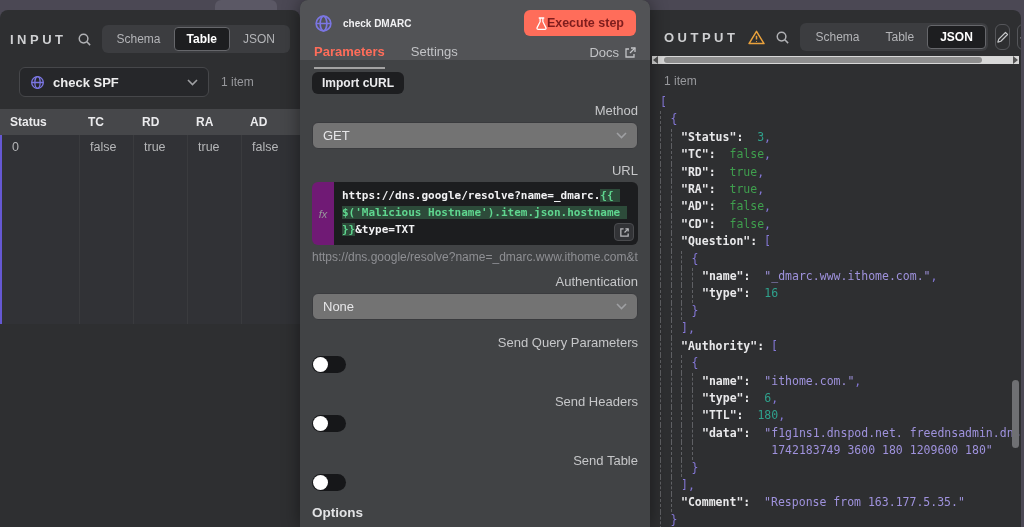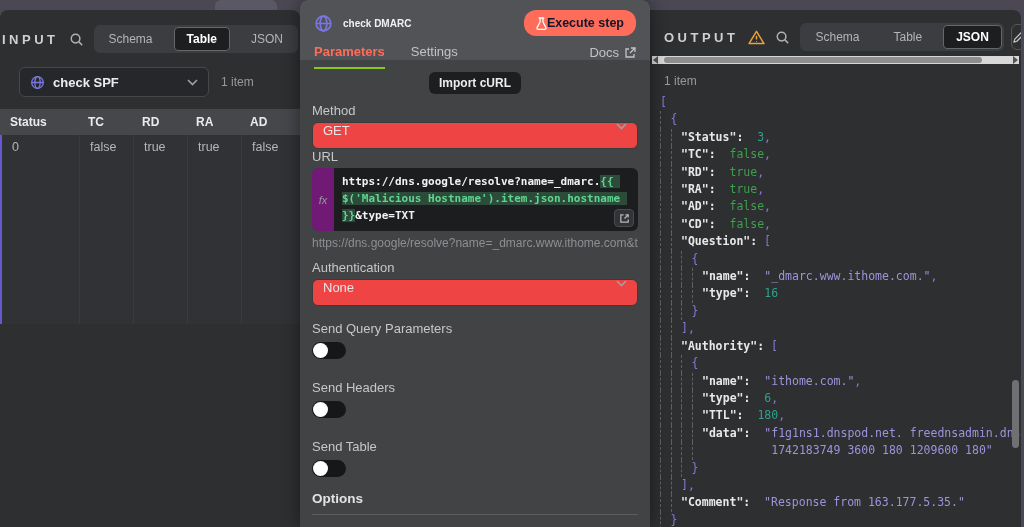--- a/index.html
+++ b/index.html
@@ -8,26 +8,26 @@
 
   .canvas-tab { position:absolute; left:215px; top:0; width:62px; height:10px; background:#5b5865; border-radius:6px 6px 0 0; }
 
   .panel { position:absolute; background:#2e2f31; overflow:hidden; }
   #input-panel  { left:0;   top:10px; width:300px; height:517px; border-top-left-radius:8px; border-top-right-radius:8px; }
   #output-panel { left:650px; top:10px; width:371px; height:517px; border-top-right-radius:8px; }
   #node-panel   { left:300px; top:0; width:350px; height:527px; background:#414345; border-radius:8px 8px 0 0; box-shadow:0 0 18px rgba(0,0,0,.45); z-index:5; }
 
   
   .panel-title { font-size:13px; font-weight:bold; letter-spacing:3.5px; color:#cfd0d2; }
-  .seg { display:flex; background:#3c3d40; border-radius:6px; padding:2px;gap:8px; }
+  .seg { display:flex; background:#3c3d40; border-radius:6px; padding:2px; }
   .seg-item { font-size:12px; color:#b3b4b7; padding:4px 12px; border-radius:4px; cursor:pointer; white-space:nowrap; border:1px solid transparent; }
   .seg-item.active { background:#1d1e20; color:#ffffff; font-weight:bold; border:1px solid #66676b; }
   .items-count { font-size:12px; color:#98999d; }
-  .field-label { font-size:13px; color:#c6c7c9; }
-  .select { display:flex; justify-content:space-between; background:#ef4444; border:1px solid #3a3b3e; border-radius:6px; height:27px; padding:0 10px; }
+  .field-label { font-size:13px; color:#c6c7c9;text-align:right; }
+  .select { display:flex; align-items:center; justify-content:space-between; background:#737373; border:1px solid #3a3b3e; border-radius:6px; height:27px; padding:0 10px; }
   .select .val { font-size:13px; color:#e6e6e8; }
   .toggle { width:34px; height:17px; border-radius:9px; background:#161719; position:relative; cursor:pointer; }
   .toggle .knob { position:absolute; left:1px; top:1px; width:15px; height:15px; border-radius:50%; background:#ffffff; }
   svg { display:block; }
 
   
   .in-header { display:flex; align-items:center; padding:15px 12px 0 12px;justify-content:center; }
   .in-header .panel-title { margin-right:auto; }
   .icon-gap { margin:0 10px; }
   .source-row { display:flex; align-items:center; margin:14px 12px 0 10px; }
@@ -37,31 +37,31 @@
   .tbl-head { display:flex; background:#46474a; height:26px; align-items:center; }
   .tbl-head .hc { font-size:12px; font-weight:bold; color:#ebebed; padding-left:10px; }
   .tbl-body { display:flex; height:189px; border-left:2px solid #6558d3; background:#313236; }
   .tbl-body .col { border-right:1px solid #3a3b3e; padding:5px 0 0 10px; font-size:12.5px; color:#b5b6b8; }
   .tbl-body .col:last-child { border-right:none; }
 
   
   .node-header { background:#525356; height:60px; padding:0 14px; position:relative; border-radius:8px 8px 0 0; }
   .node-title-row { display:flex; align-items:center; padding-top:10px; }
   .node-title { font-size:10px; font-weight:bold; color:#f1f1f3; margin-left:10px; }
-  .exec-btn { margin-left:auto; display:flex; align-items:center; gap:0; background:#ff6d5a; border-radius:12px; height:26px; padding:0 12px; color:#0f172a; font-size:12.5px; font-weight:bold; cursor:pointer; }
+  .exec-btn { margin-left:auto; display:flex; align-items:center; gap:0; background:#ff6d5a; border-radius:6px; height:26px; padding:0 12px; color:#7f1d1d; font-size:12.5px; font-weight:bold; cursor:pointer; }
   .node-tabs { display:flex; align-items:center; margin-top:8px; }
   .node-tab { font-size:13px; color:#c2c3c6; padding-bottom:8px; margin-right:26px; cursor:pointer; }
-  .node-tab.active { color:#ff6d5a; font-weight:bold; border-bottom:2px solid #84cc16; }
+  .node-tab.active { color:#ff6d5a; font-weight:bold; border-bottom:2px solid #a3a3a3; }
   .docs-link { margin-left:auto; display:flex; align-items:center; gap:5px; font-size:13px; color:#c2c3c6; padding-bottom:8px; cursor:pointer; }
   .node-body { padding:12px 12px 0 12px; height:467px; overflow:hidden; }
-  .curl-row { display:flex; justify-content:center; }
+  .curl-row { display:flex; justify-content:flex-start; }
   .curl-btn { background:#1d1e20; color:#ececee; font-size:12px; font-weight:bold; border-radius:6px; height:22px; padding:0 10px; display:flex; align-items:center; cursor:pointer; }
   .lbl-method { margin-top:9px; }
   .sel-method { margin-top:4px; }
-  .lbl-url { }
+  .lbl-url { margin-top:14px; }
   .url-box { margin-top:4px; display:flex; border-radius:6px; overflow:hidden; position:relative; height:63px; }
   .fx-gutter { width:22px; background:#701a75; color:#97989b; font-style:italic; font-size:11px; display:flex; align-items:center; justify-content:center; }
   .url-text { flex:1; background:#1c1d1f; padding:5px 8px; font-family:"DejaVu Sans Mono", monospace; font-size:11px; font-weight:bold; color:#f2f2f4; line-height:17px; word-break:break-all; white-space:pre-wrap; }
   .url-text .expr { background:#2d4b3a; color:#5fd68f; }
   .expand-btn { position:absolute; right:4px; bottom:4px; width:20px; height:18px; background:#323336; border:1px solid #4a4b4e; border-radius:4px; display:flex; align-items:center; justify-content:center; cursor:pointer; }
   .url-preview { margin-top:5px; font-size:12px; color:#8e8f93; white-space:nowrap; overflow:hidden; }
   .lbl-auth { margin-top:10px; }
   .sel-auth { margin-top:4px; }
   .lbl-sqp { margin-top:15px; }
   .tgl { margin-top:6px; }

